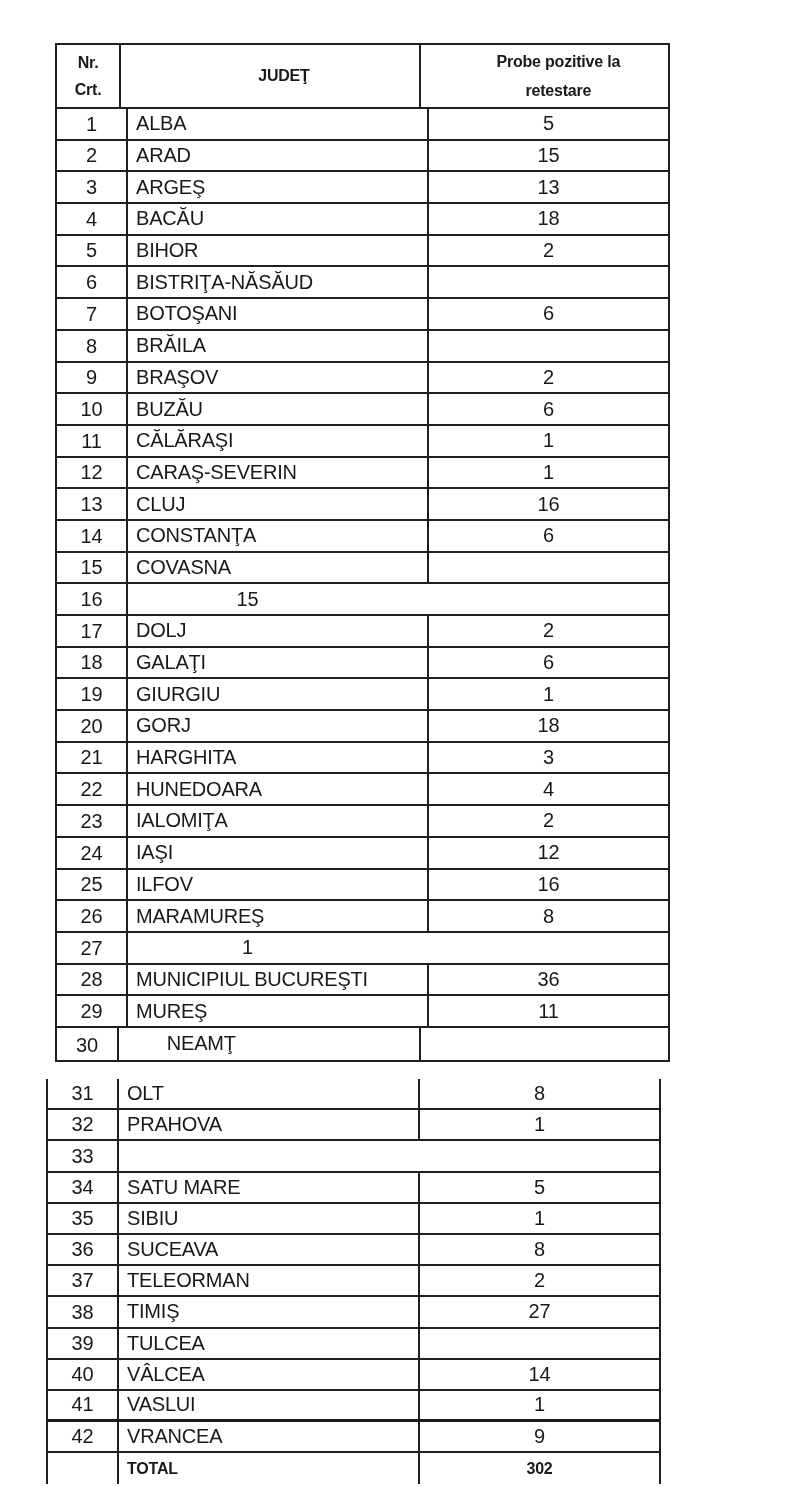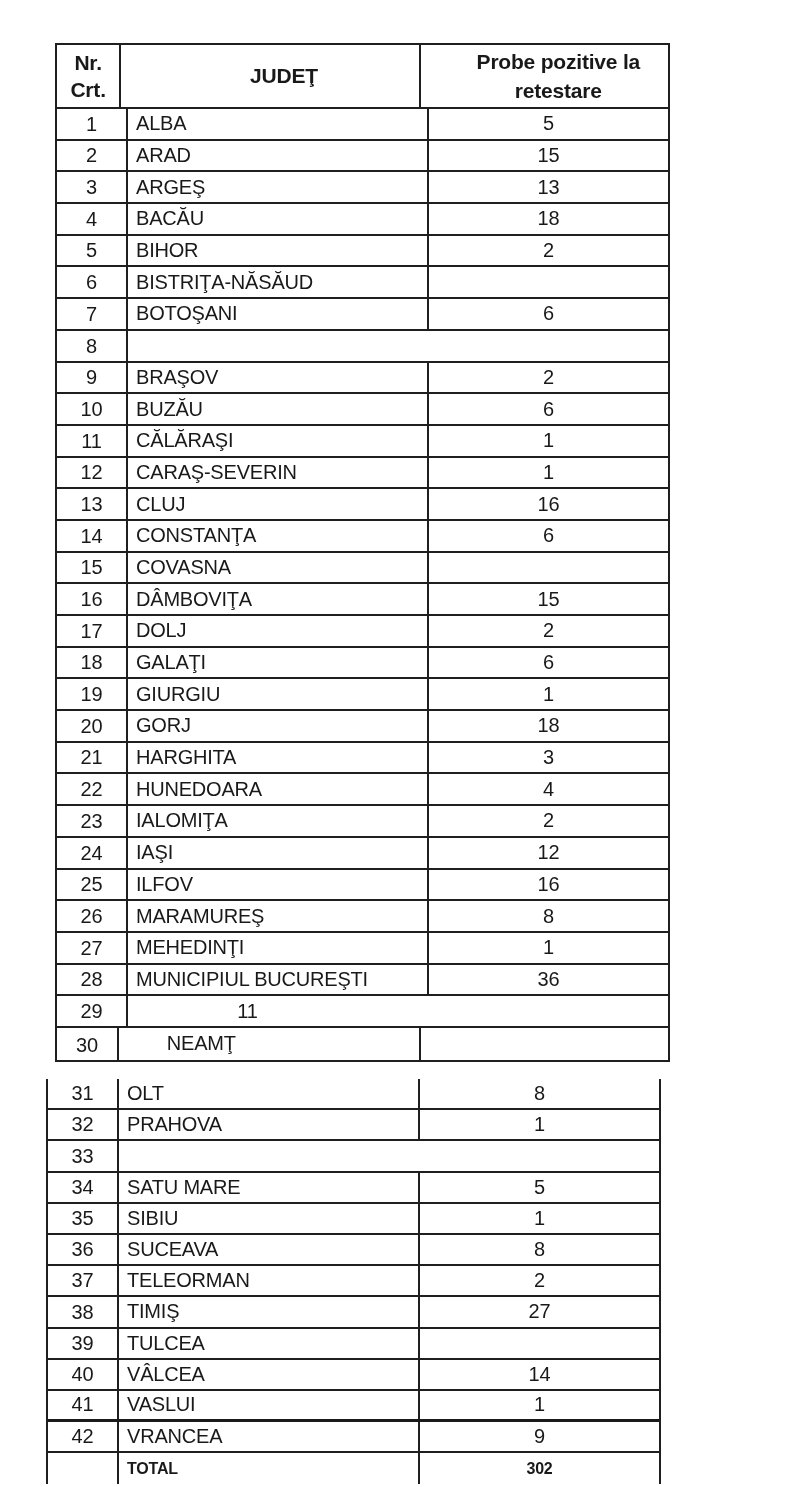--- a/index.html
+++ b/index.html
@@ -29,21 +29,21 @@
     top: 1079px;
     width: 615px;
     border-left: 2px solid #1f1f1f;
     border-right: 2px solid #1f1f1f;
   }
   .thead {
     display: flex;
     height: 62px;
     border-bottom: 2px solid #1f1f1f;
     font-weight: bold;
-    font-size: 21px;
+    font-size: 16px;
     gap: 28px;
   }
   .row {
     display: flex;
     height: 31.7px;
     box-sizing: border-box;
     border-bottom: 2px solid #1f1f1f;
     font-size: 20px;
   }
   .table-two .row { height: 31.2px; }
@@ -140,20 +140,21 @@
     <div class="cell cell-judet">BISTRIŢA-NĂSĂUD</div>
     <div class="cell cell-val"></div>
   </div>
         <div class="row">
     <div class="cell cell-nr">7</div>
     <div class="cell cell-judet">BOTOŞANI</div>
     <div class="cell cell-val">6</div>
   </div>
         <div class="row">
     <div class="cell cell-nr">8</div>
+    <div class="cell cell-judet">BRĂILA</div>
     <div class="cell cell-val"></div>
   </div>
         <div class="row">
     <div class="cell cell-nr">9</div>
     <div class="cell cell-judet">BRAŞOV</div>
     <div class="cell cell-val">2</div>
   </div>
         <div class="row">
     <div class="cell cell-nr">10</div>
     <div class="cell cell-judet">BUZĂU</div>
@@ -179,21 +180,20 @@
     <div class="cell cell-judet">CONSTANŢA</div>
     <div class="cell cell-val">6</div>
   </div>
         <div class="row">
     <div class="cell cell-nr">15</div>
     <div class="cell cell-judet">COVASNA</div>
     <div class="cell cell-val"></div>
   </div>
         <div class="row">
     <div class="cell cell-nr">16</div>
-    <div class="cell cell-judet">DÂMBOVIŢA</div>
     <div class="cell cell-val">15</div>
   </div>
         <div class="row">
     <div class="cell cell-nr">17</div>
     <div class="cell cell-judet">DOLJ</div>
     <div class="cell cell-val">2</div>
   </div>
         <div class="row">
     <div class="cell cell-nr">18</div>
     <div class="cell cell-judet">GALAŢI</div>
@@ -234,30 +234,30 @@
     <div class="cell cell-judet">ILFOV</div>
     <div class="cell cell-val">16</div>
   </div>
         <div class="row">
     <div class="cell cell-nr">26</div>
     <div class="cell cell-judet">MARAMUREŞ</div>
     <div class="cell cell-val">8</div>
   </div>
         <div class="row">
     <div class="cell cell-nr">27</div>
-    <div class="cell cell-judet">MEHEDINŢI</div>
     <div class="cell cell-val">1</div>
   </div>
         <div class="row">
     <div class="cell cell-nr">28</div>
     <div class="cell cell-judet">MUNICIPIUL BUCUREŞTI</div>
     <div class="cell cell-val">36</div>
   </div>
         <div class="row">
     <div class="cell cell-nr">29</div>
+    <div class="cell cell-judet">MUREŞ</div>
     <div class="cell cell-val">11</div>
   </div>
         <div class="row">
     <div class="cell cell-nr">30</div>
     <div class="cell cell-judet">NEAMŢ</div>
     <div class="cell cell-val"></div>
   </div>
       </div>
   </div>
 

